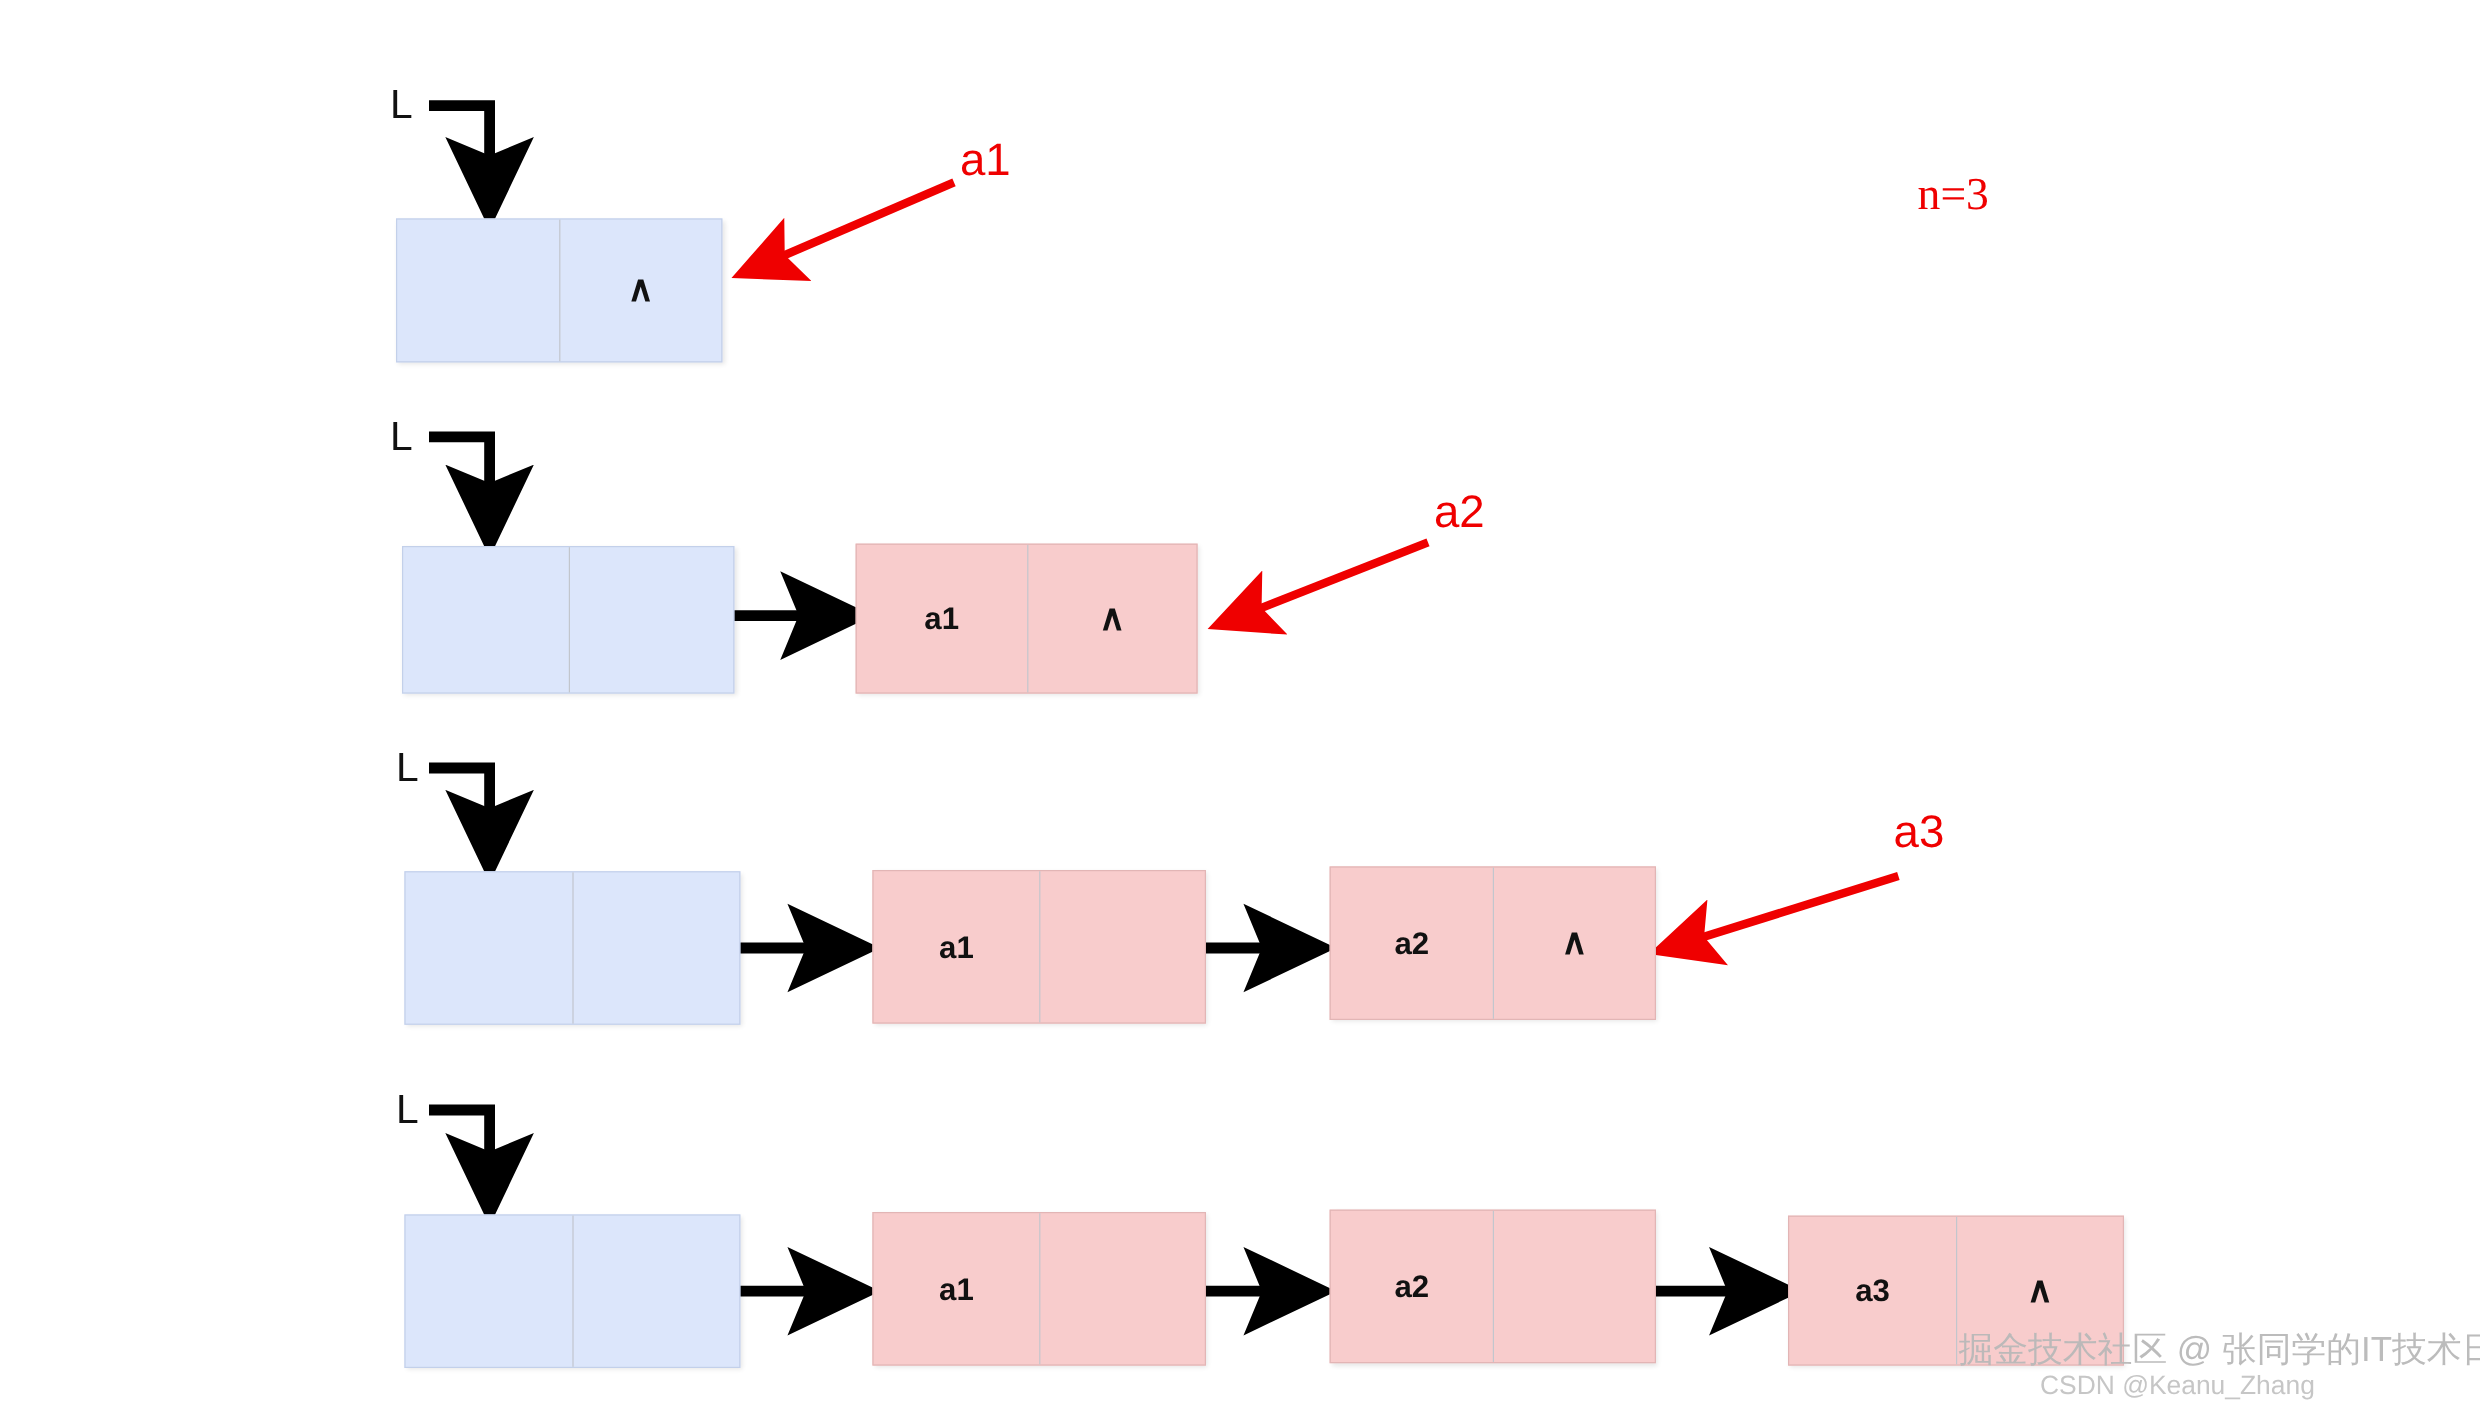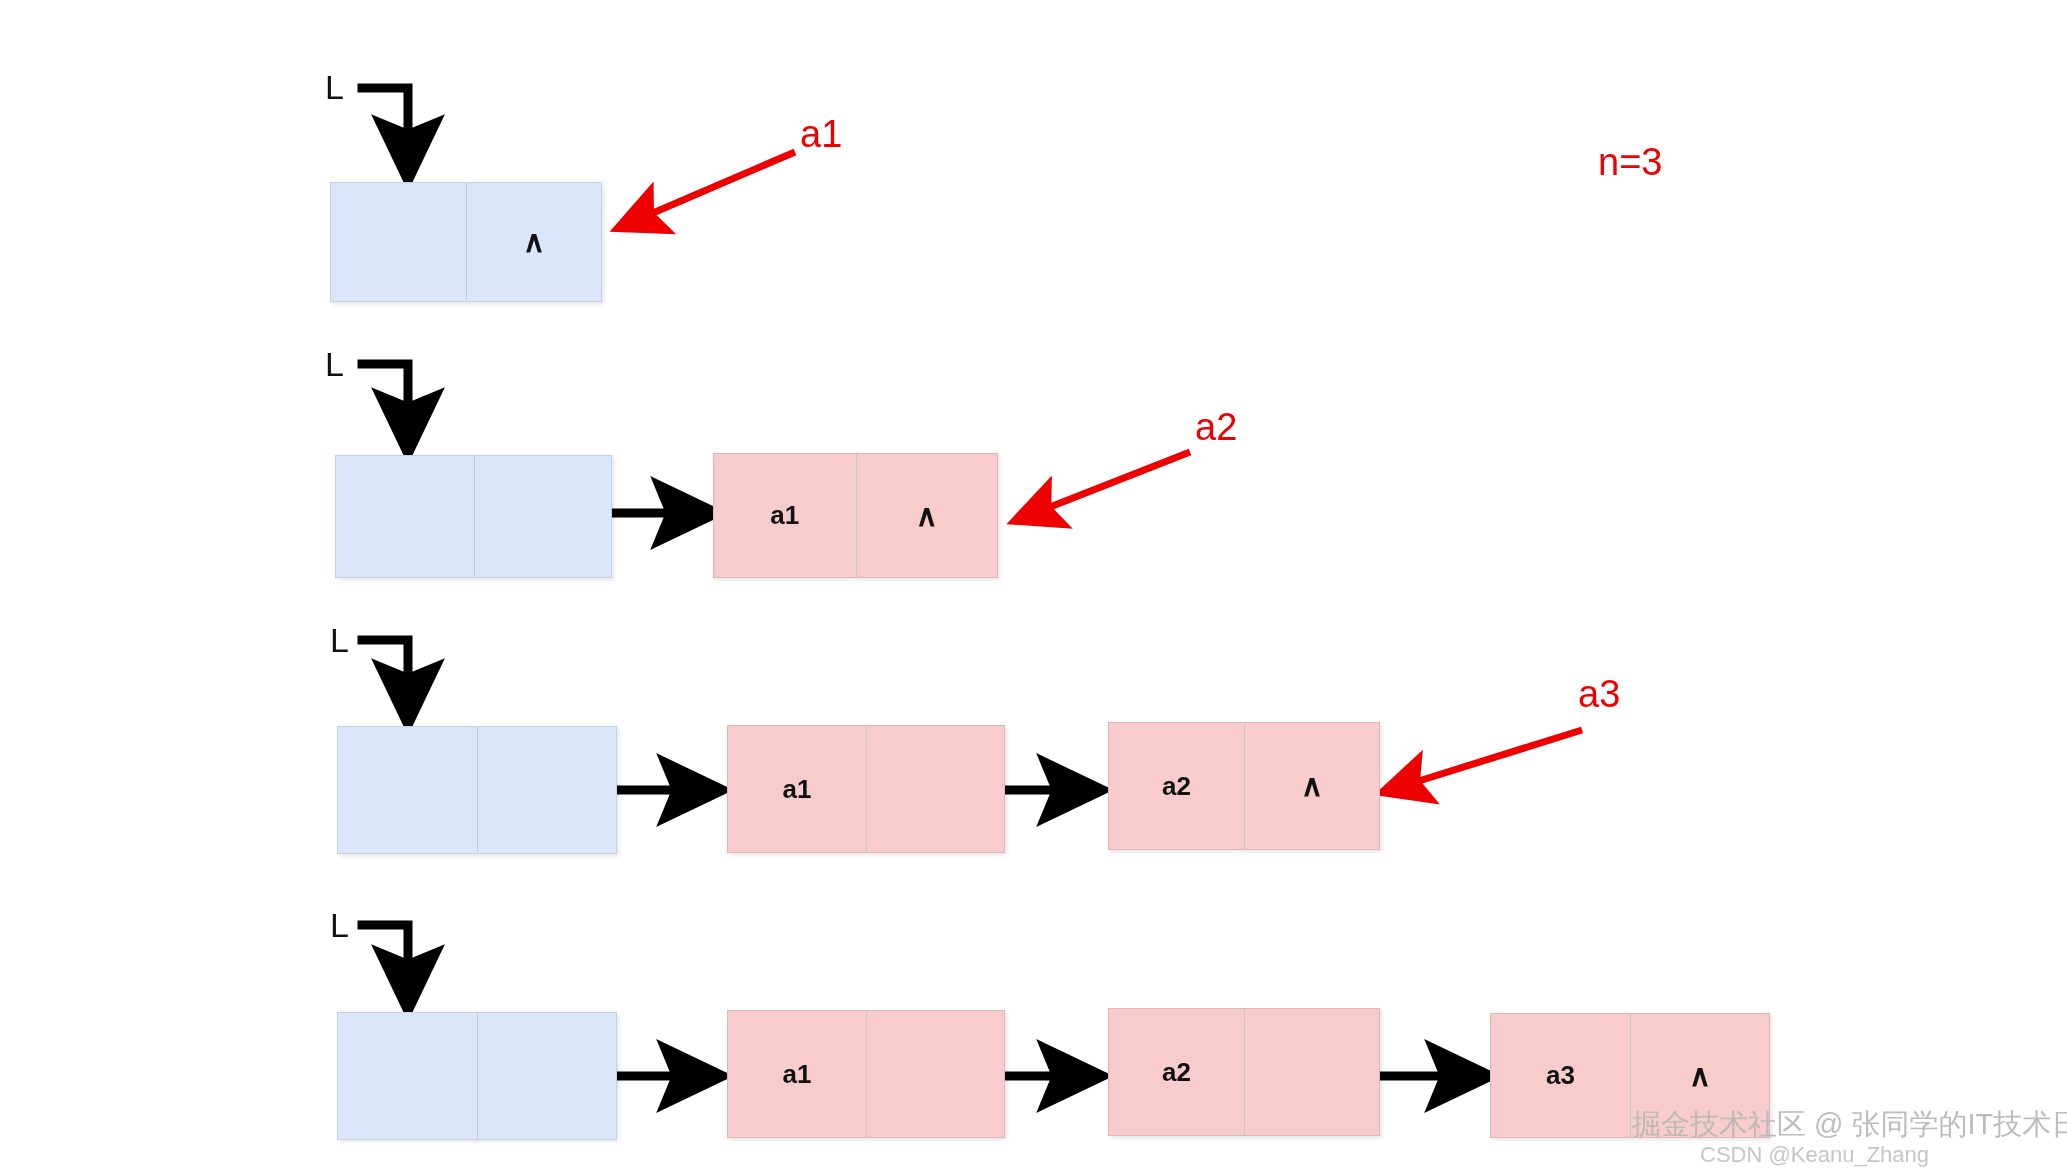--- a/index.html
+++ b/index.html
@@ -160,21 +160,21 @@
 
   <div class="node blue" style="left:330px; top:182px; width:272px; height:120px;">
     <div class="cell left"></div>
     <div class="cell right">
       <span class="caret">∧</span>
     </div>
   </div>
 
   <div class="lbl-red" style="left:800px; top:115px;">a1</div>
 
-  <div class="lbl-n" style="left:1598px; top:143px;">n=3</div>
+  <div class="lbl-n" style="left:1598px; top:143px;font-family:Liberation Serif, serif;">n=3</div>
 
   <div class="lbl-L" style="left:325px; top:347px;">L</div>
 
   <div class="node blue" style="left:335px; top:455px; width:277px; height:123px;">
     <div class="cell left"></div>
     <div class="cell right"></div>
   </div>
 
   <div class="node pink" style="left:713px; top:453px; width:285px; height:125px;">
     <div class="cell left">a1</div>

